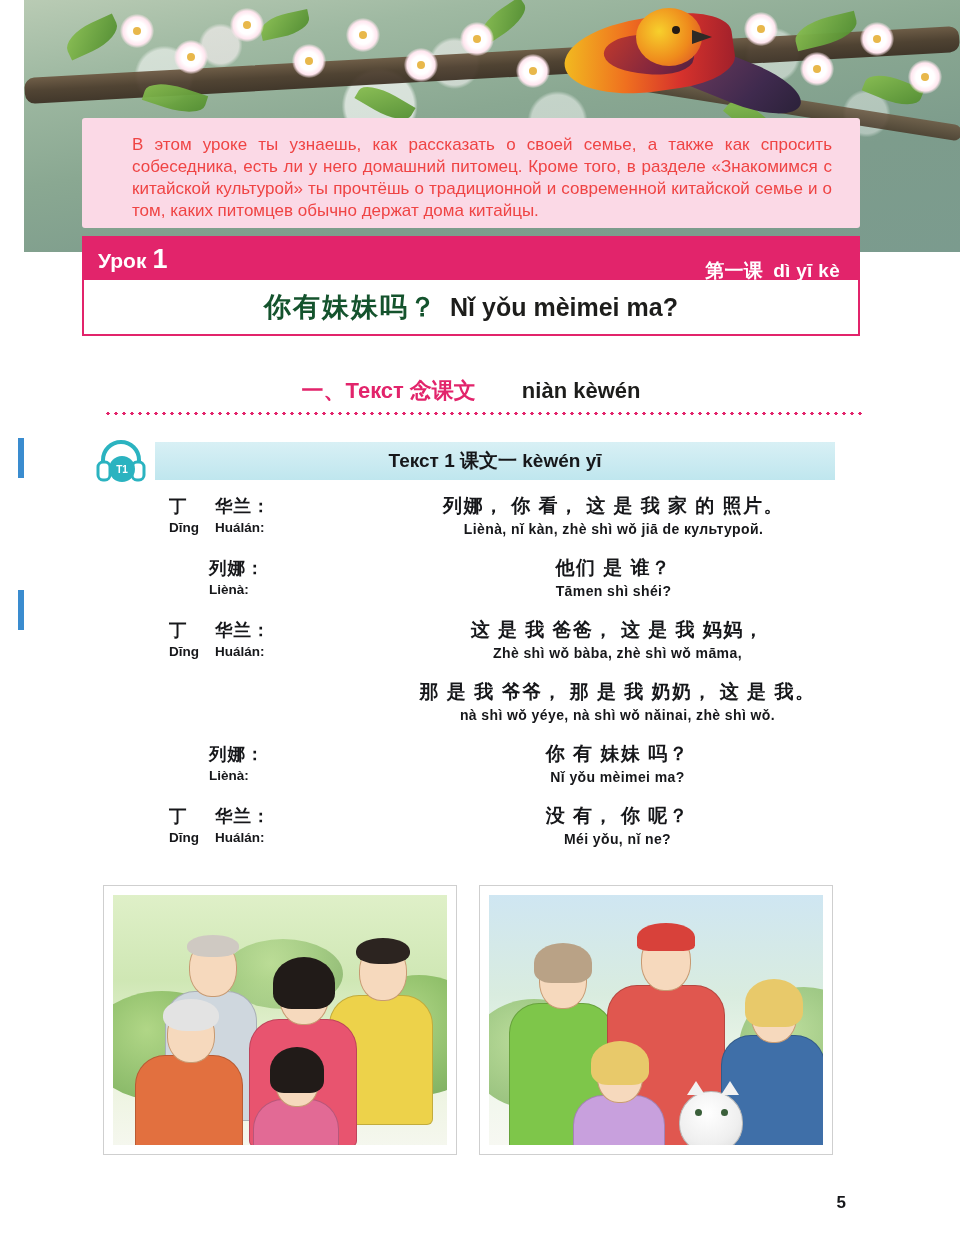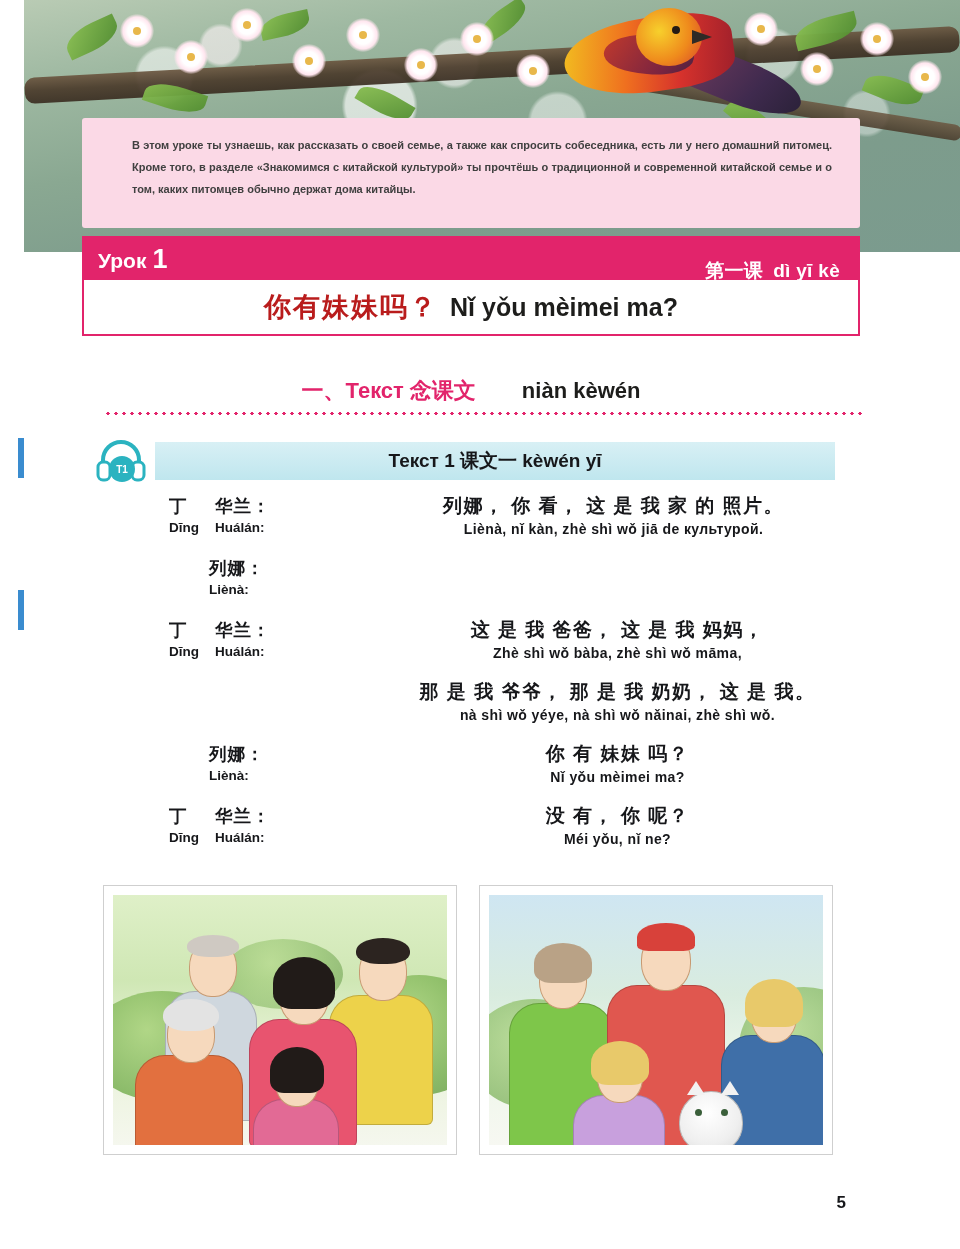--- a/index.html
+++ b/index.html
@@ -93,25 +93,25 @@
   
   .intro-panel {
     position: absolute;
     left: 82px; top: 118px; width: 778px; height: 110px;
     background: #fbd9e6;
     border-radius: 3px;
   }
   .intro-text {
     position: absolute;
     left: 132px; top: 134px; width: 700px;
-    font-size: 11px;
+    font-size: 17px;
     line-height: 22px;
-    color: #404040;
+    color: #ef4444;
     text-align: justify;
-    font-weight: 700;
+    font-weight: 400;
   }
 
   
   .lesson-bar {
     position: absolute;
     left: 82px; top: 236px; width: 778px; height: 44px;
     background: #e2246b;
   }
   .lesson-bar .left {
     position: absolute; left: 16px; top: 8px;
@@ -129,21 +129,21 @@
 
   .title-box {
     position: absolute;
     left: 82px; top: 280px; width: 778px; height: 56px;
     border: 2px solid #e2246b;
     border-top: none;
     background: #ffffff;
     display: flex; align-items: center; justify-content: center;
   }
   .title-hanzi {
-    font-size: 27px; color: #b91c1c; font-weight: 700;
+    font-size: 27px; color: #14532d; font-weight: 700;
     letter-spacing: 2px;
   }
   .title-pinyin {
     font-size: 25px; color: #1d1d1b; font-weight: 700; padding-left: 12px;
   }
 
   
   .section-heading {
     position: absolute;
     left: 82px; top: 376px; width: 778px;
@@ -344,20 +344,24 @@
       <span class="hz">列娜， 你 看， 这 是 我 家 的 照片。</span>
       <span class="py">Liènà,      nǐ  kàn,   zhè  shì  wǒ  jiā  de  культурой.</span>
     </div>
   </div>
 
   <div class="dlg-line">
     <div class="spk" style="left:190px;">
       <span class="hz">列娜：</span>
       <span class="py">Liènà:</span>
     </div>
+    <div class="body">
+      <span class="hz">他们 是 谁？</span>
+      <span class="py">Tāmen  shì  shéi?</span>
+    </div>
   </div>
 
   <div class="dlg-line">
     <div class="spk two">
       <span class="hz"><span class="a">丁</span><span>华兰：</span></span>
       <span class="py"><span class="a">Dīng</span><span>Huálán:</span></span>
     </div>
     <div class="body" style="left:320px;">
       <span class="hz">这 是 我 爸爸， 这 是 我 妈妈，</span>
       <span class="py">Zhè  shì  wǒ  bàba,     zhè  shì  wǒ  māma,</span>

